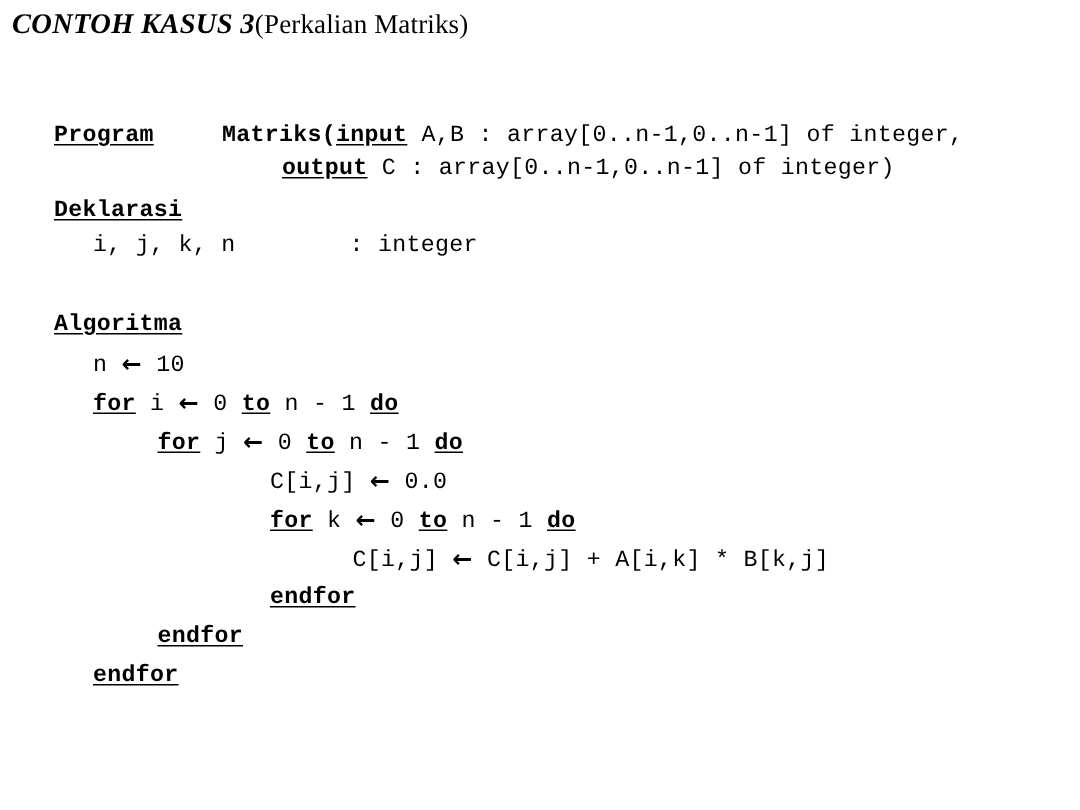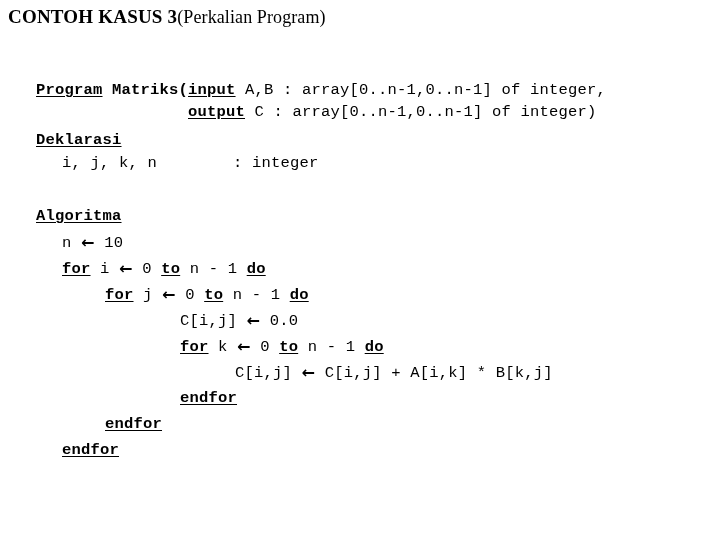--- a/index.html
+++ b/index.html
@@ -28,20 +28,21 @@
     left: 8px;
     top: 7px;
     white-space: nowrap;
     font-family: "Liberation Serif", "DejaVu Serif", serif;
     line-height: 1.1;
   }
   .title-main {
     font-size: 19px;
     font-weight: bold;
     letter-spacing: 0.2px;
+    font-style: italic;
   }
   .title-sub {
     font-size: 18px;
     font-weight: normal;
     letter-spacing: 0.1px;
   }
 
   
   .code {
     position: absolute;
@@ -59,38 +60,39 @@
     position: absolute;
     white-space: pre;
   }
   .kw {
     font-weight: bold;
     text-decoration: underline;
     text-underline-offset: 2px;
   }
   .kwb {
     font-weight: bold;
+    padding-left: 36px;
   }
   .hdr {
     font-weight: bold;
     text-decoration: underline;
     text-underline-offset: 2px;
   }
   .arrow {
     font-family: "DejaVu Sans", sans-serif;
     font-weight: bold;
     font-size: 16px;
     display: inline-block;
     transform: translateY(1px);
   }
 </style>
 </head>
 <body>
 
 <div id="slide">
 
   <div class="title-block">
-    <span class="title-main">CONTOH KASUS 3</span><span class="title-sub">(Perkalian Program)</span>
+    <span class="title-main">CONTOH KASUS 3</span><span class="title-sub">(Perkalian Matriks)</span>
   </div>
 
   <div class="code" id="code-body"><div class="ln" style="left: 36px; top: 79px;"><span class="kw">Program</span><span class="kwb"> Matriks(</span><span class="kw">input</span><span> A,B : array[0..n-1,0..n-1] of integer,</span></div><div class="ln" style="left: 188px; top: 101px;"><span class="kw">output</span><span> C : array[0..n-1,0..n-1] of integer)</span></div><div class="ln" style="left: 36px; top: 129px;"><span class="hdr">Deklarasi</span></div><div class="ln" style="left: 62px; top: 152px;"><span>i, j, k, n</span><span>        : integer</span></div><div class="ln" style="left: 36px; top: 205px;"><span class="hdr">Algoritma</span></div><div class="ln" style="left: 62px; top: 231px;"><span>n </span><span class="arrow">←</span><span> 10</span></div><div class="ln" style="left: 62px; top: 257px;"><span class="kw">for</span><span> i </span><span class="arrow">←</span><span> 0 </span><span class="kw">to</span><span> n - 1 </span><span class="kw">do</span></div><div class="ln" style="left: 105px; top: 283px;"><span class="kw">for</span><span> j </span><span class="arrow">←</span><span> 0 </span><span class="kw">to</span><span> n - 1 </span><span class="kw">do</span></div><div class="ln" style="left: 180px; top: 309px;"><span>C[i,j] </span><span class="arrow">←</span><span> 0.0</span></div><div class="ln" style="left: 180px; top: 335px;"><span class="kw">for</span><span> k </span><span class="arrow">←</span><span> 0 </span><span class="kw">to</span><span> n - 1 </span><span class="kw">do</span></div><div class="ln" style="left: 235px; top: 361px;"><span>C[i,j] </span><span class="arrow">←</span><span> C[i,j] + A[i,k] * B[k,j]</span></div><div class="ln" style="left: 180px; top: 387px;"><span class="kw">endfor</span></div><div class="ln" style="left: 105px; top: 413px;"><span class="kw">endfor</span></div><div class="ln" style="left: 62px; top: 439px;"><span class="kw">endfor</span></div></div>
 
 </div>
 
 </body></html>

